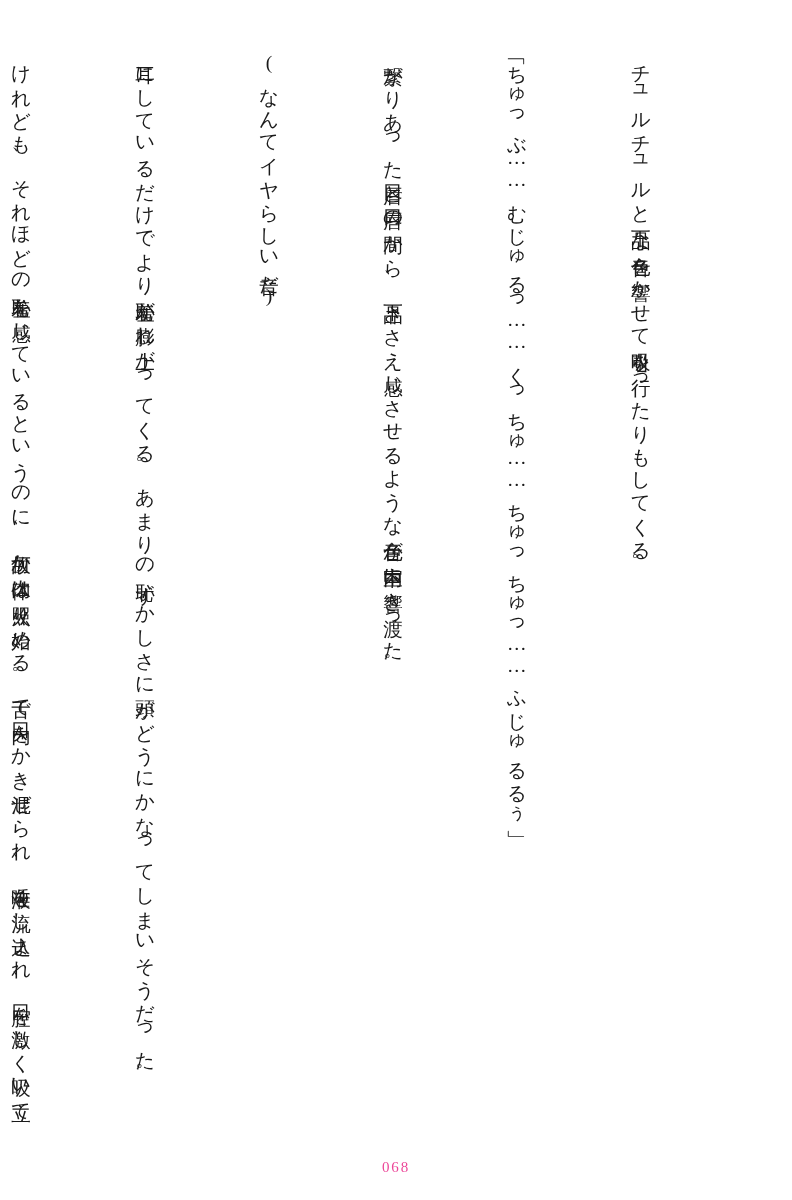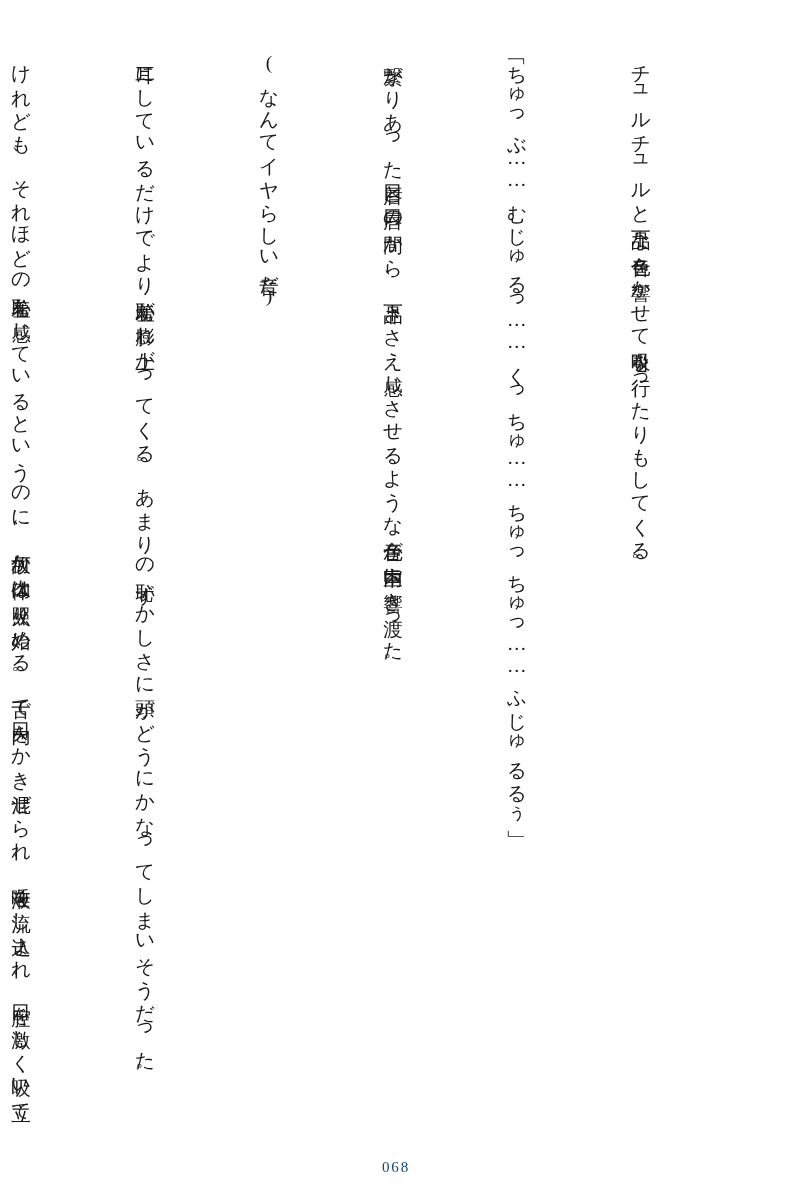--- a/index.html
+++ b/index.html
@@ -55,21 +55,21 @@
 
   #page-number {
     position: absolute;
     left: 0;
     right: 0;
     bottom: 24px;
     text-align: center;
     font-family: "Liberation Serif", "DejaVu Serif", serif;
     font-size: 15px;
     letter-spacing: 0.12em;
-    color: #0c4a6e;
+    color: #ec4899;
   }
 </style>
 </head>
 <body>
 
 <div id="page">
 
   <div id="text-block">
     <p class="">チュルチュルと下品な音色を響かせて吸引を行ったりもしてくる。</p>
     <p class="">「ちゅっぶ……むじゅるっ……くっちゅ……ちゅっちゅっ……ふじゅるるぅ」</p>

